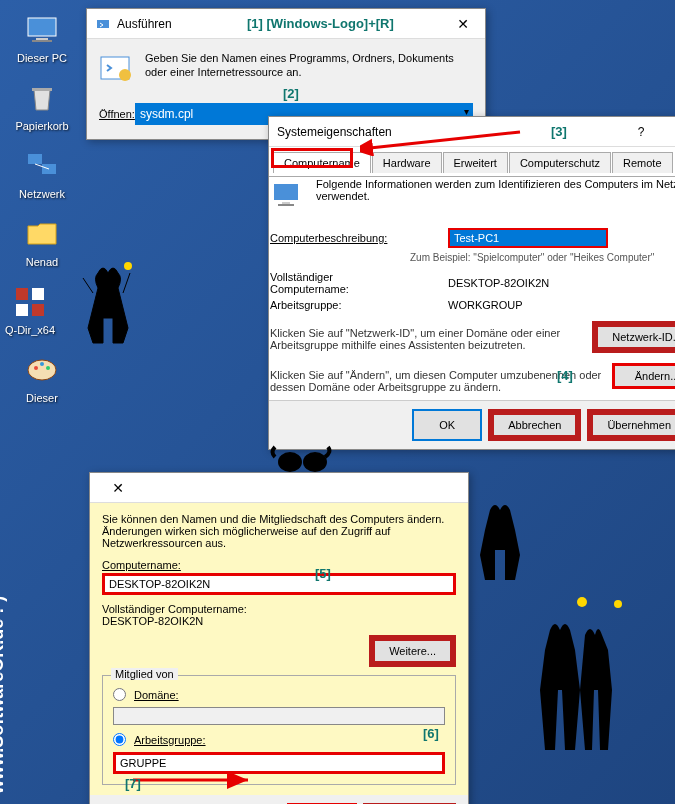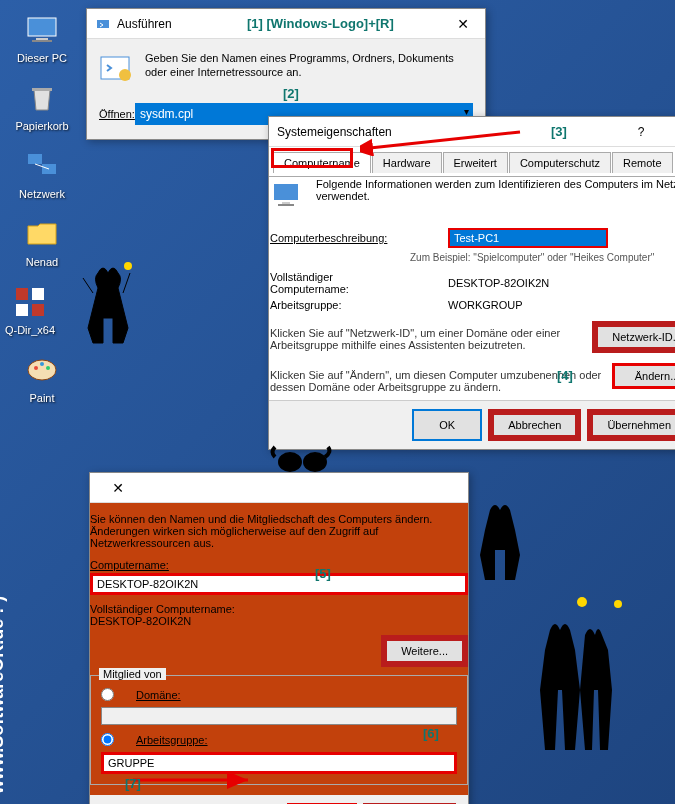--- a/index.html
+++ b/index.html
@@ -9,21 +9,21 @@
     .desktop-icon .icon-img { width: 40px; height: 40px; margin: 0 auto 2px; display: flex; align-items: center; justify-content: center; }
     .desktop-icon .icon-label { text-shadow: 1px 1px 2px rgba(0,0,0,0.8); }
     
     .window { position: absolute; background: #f0f0f0; border: 1px solid #888; box-shadow: 2px 2px 8px rgba(0,0,0,0.3); }
     .titlebar { background: #fff; height: 30px; display: flex; align-items: center; padding: 0 2px 0 8px; border-bottom: 1px solid #ddd; }
     .titlebar-icon { width: 16px; height: 16px; margin-right: 6px; display: flex; align-items: center; justify-content: center; }
     .titlebar-title { flex: 1; font-size: 12px; }
     .titlebar-close { width: 40px; height: 28px; text-align: center; line-height: 28px; font-size: 14px; cursor: pointer; }
     .ques { width: 40px; height: 28px; text-align: center; line-height: 28px; font-size: 12px; cursor: pointer; }
     
-    .dlg-body { padding: 10px 0; background: #c2410c; }
+    .dlg-body { padding: 10px 12px; background: #fef9c3; }
     
     
     #run-dialog { left: 86px; top: 8px; width: 400px; }
     #run-dialog .run-content { display: flex; padding: 12px; gap: 10px; }
     #run-dialog .run-icon { width: 36px; height: 36px; flex-shrink: 0; }
     #run-dialog .run-text { font-size: 11px; line-height: 1.3; }
     #run-dialog .run-input-row { display: flex; align-items: center; padding: 4px 12px 14px 12px; gap: 0; }
     #run-dialog .combo { flex: 1; position: relative; }
     #run-dialog .combo input { width: 100%; padding: 3px 20px 3px 4px; border: 1px solid #0078d7; font-size: 12px; background: #0078d7; color: #fff; }
     #run-dialog .combo .dd-arrow { position: absolute; right: 4px; top: 3px; font-size: 10px; pointer-events: none; }
@@ -42,21 +42,21 @@
     .sub-text { font-size: 11px; margin: 6px 0; color: #333; }
     .btn-row { display: flex; justify-content: flex-end; gap: 6px; padding: 8px 12px; border-top: 1px solid #ccc; background: #f0f0f0; }
     .btn { padding: 4px 14px; border: 6px solid #b91c1c; background: #e1e1e1; font-size: 11px; cursor: pointer; min-width: 70px; text-align: center; }
     .btn.primary { border: 2px solid #0078d7; }
     .btn.hl { border: 3px solid #e60000; }
     
     
     #change-dialog { left: 89px; top: 472px; width: 380px; }
     .fieldset { border: 1px solid #aaa; padding: 8px 10px 10px 10px; margin-top: 8px; position: relative; }
     .fieldset-legend { position: absolute; top: -8px; left: 8px; background: #f0f0f0; padding: 0 4px; font-size: 11px; }
-    .radio-row { display: flex; align-items: center; margin: 4px 0; font-size: 11px; gap: 18px; }
+    .radio-row { display: flex; align-items: center; margin: 4px 0; font-size: 11px; gap: 4px; }
     .radio-row input[type="radio"] { margin-right: 4px; }
     .wg-input { width: 100%; padding: 2px 4px; border: 1px solid #888; margin-top: 2px; font-size: 11px; }
     .wg-input.hl { border: 3px solid #e60000; }
     
     .annotation { position: absolute; color: #0f766e; font-weight: bold; font-size: 13px; pointer-events: none; z-index: 100; margin-left: 25px; }
     .red-box { position: absolute; border: 3px solid #e60000; pointer-events: none; z-index: 90; }
     .red-arrow { position: absolute; z-index: 95; pointer-events: none; }
     
     .watermark { position: absolute; left: 8px; bottom: 10px; transform: rotate(-90deg); transform-origin: left bottom; color: #fff; font-size: 18px; font-weight: bold; white-space: nowrap; }
     
@@ -115,21 +115,21 @@
 </div>
 <div class="desktop-icon" style="left:12px; top:350px;">
   <div class="icon-img">
       <svg width="36" height="36" viewBox="0 0 36 36">
         <ellipse cx="18" cy="18" rx="14" ry="10" fill="#f5deb3" stroke="#8b4513"></ellipse>
         <circle cx="12" cy="16" r="2" fill="#e74c3c"></circle>
         <circle cx="18" cy="12" r="2" fill="#3498db"></circle>
         <circle cx="24" cy="16" r="2" fill="#2ecc71"></circle>
       </svg>
     </div>
-  <div class="icon-label">Paint</div>
+  <div class="icon-label">Dieser</div>
 </div>
 
 <div class="window" id="run-dialog">
   <div class="titlebar">
     <span class="titlebar-icon">
         <svg width="16" height="16">
           <rect x="2" y="4" width="12" height="8" fill="#4a90d9"></rect>
           <path d="M5 7 L8 9 L5 11" stroke="#fff" fill="none"></path>
         </svg>
       </span>

